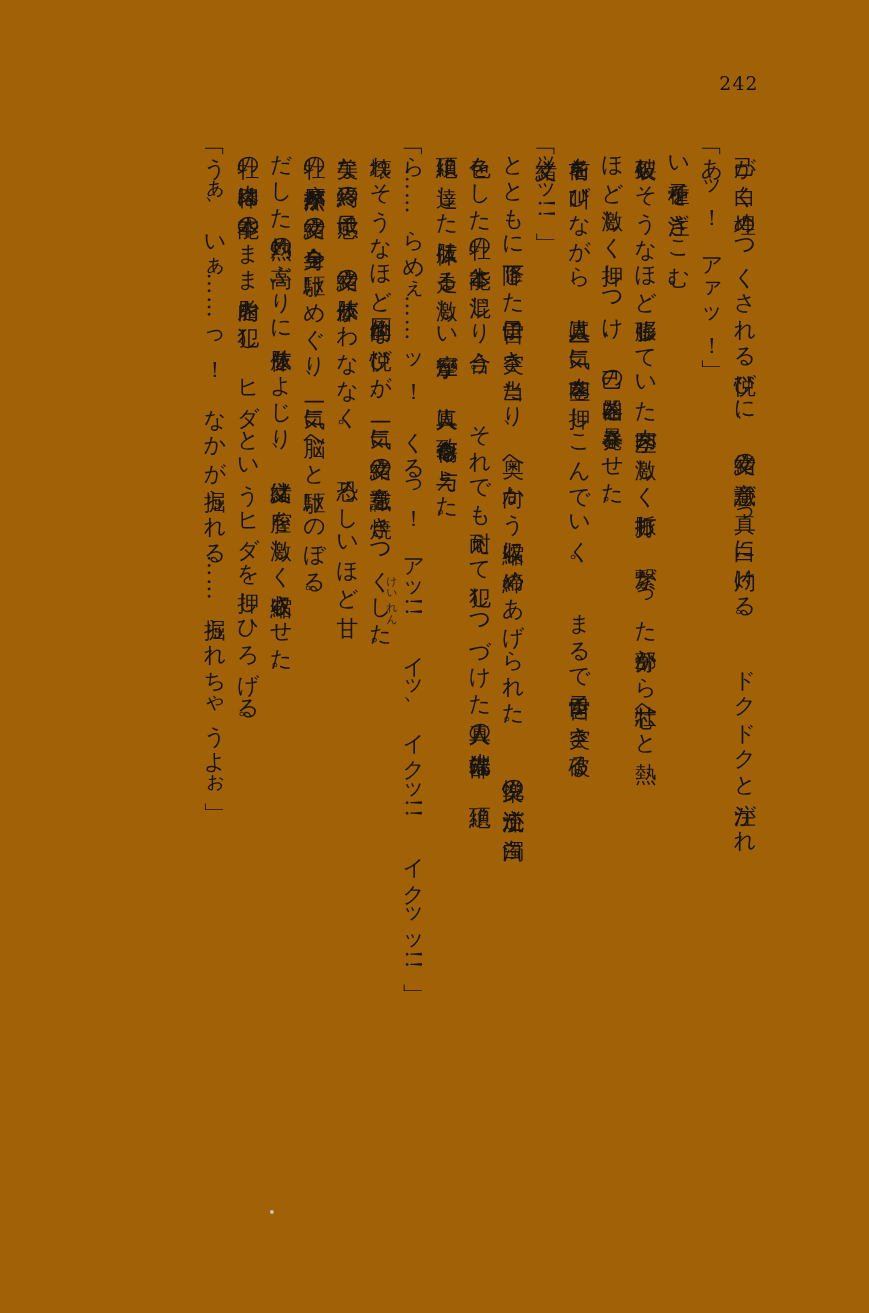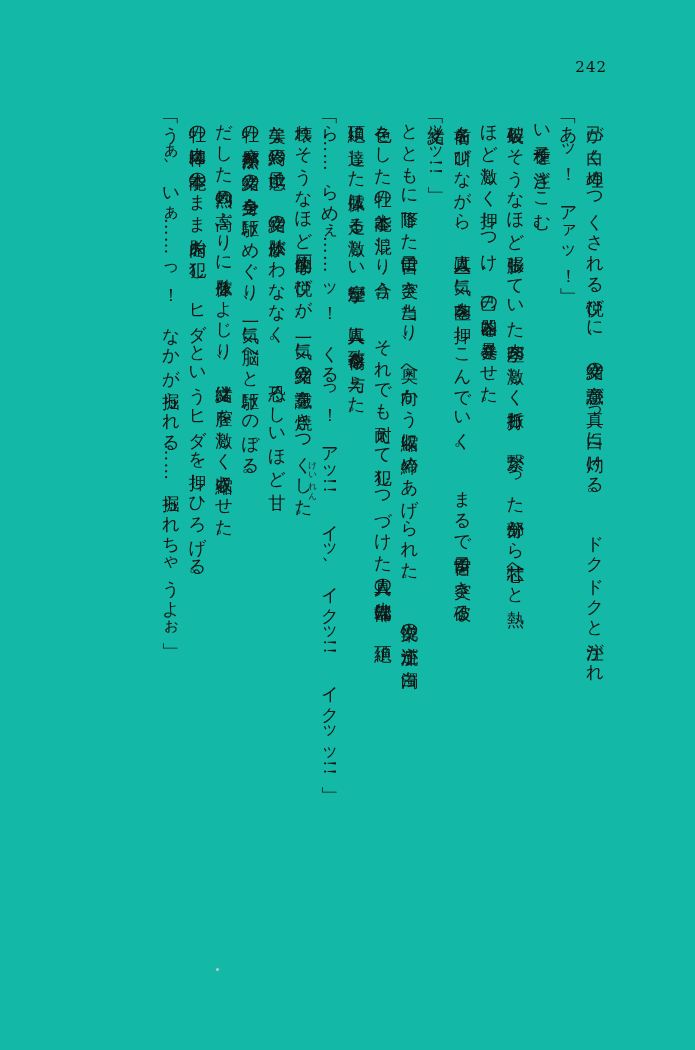--- a/index.html
+++ b/index.html
@@ -8,21 +8,21 @@
     background: #ffffff;
   }
   body {
     font-family: "DejaVu Serif", "Liberation Serif", serif;
     color: #1a1a1a;
   }
   #page {
     position: relative;
     width: 695px;
     height: 1050px;
-    background: #14b8a6;
+    background: #a16207;
     overflow: hidden;
   }
   
   #page-number {
     position: absolute;
     top: 58px;
     right: 88px;
     font-size: 15px;
     letter-spacing: 1px;
     color: #111;

